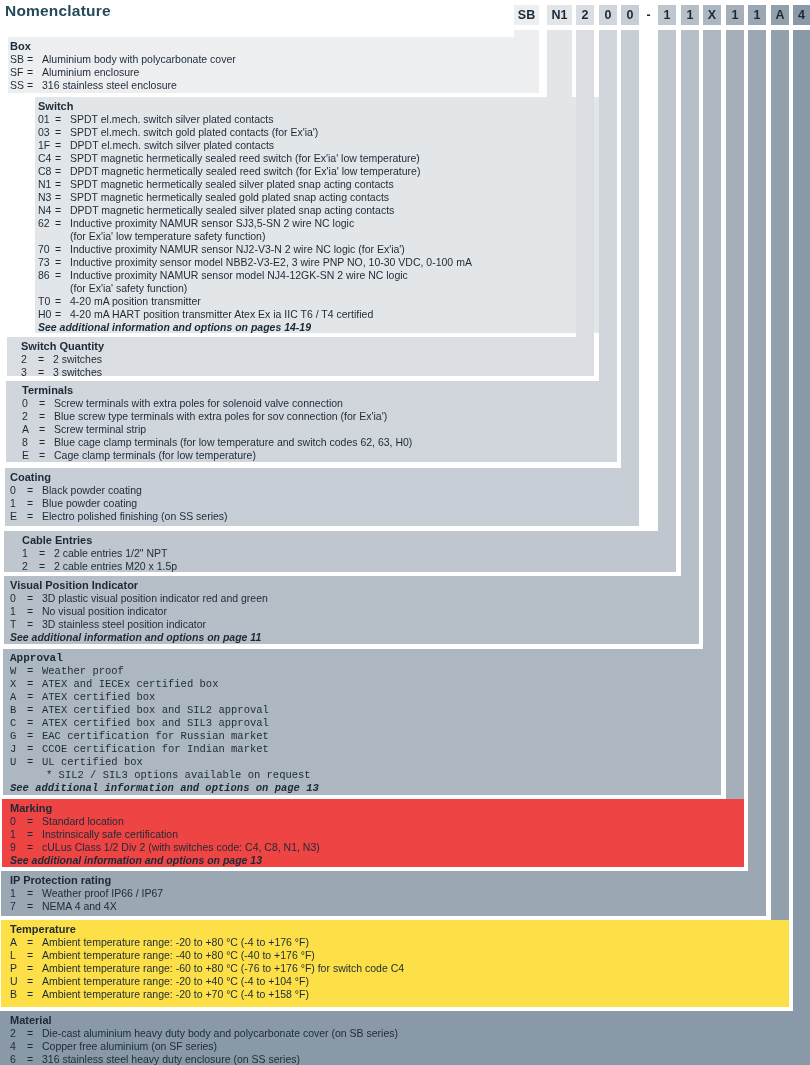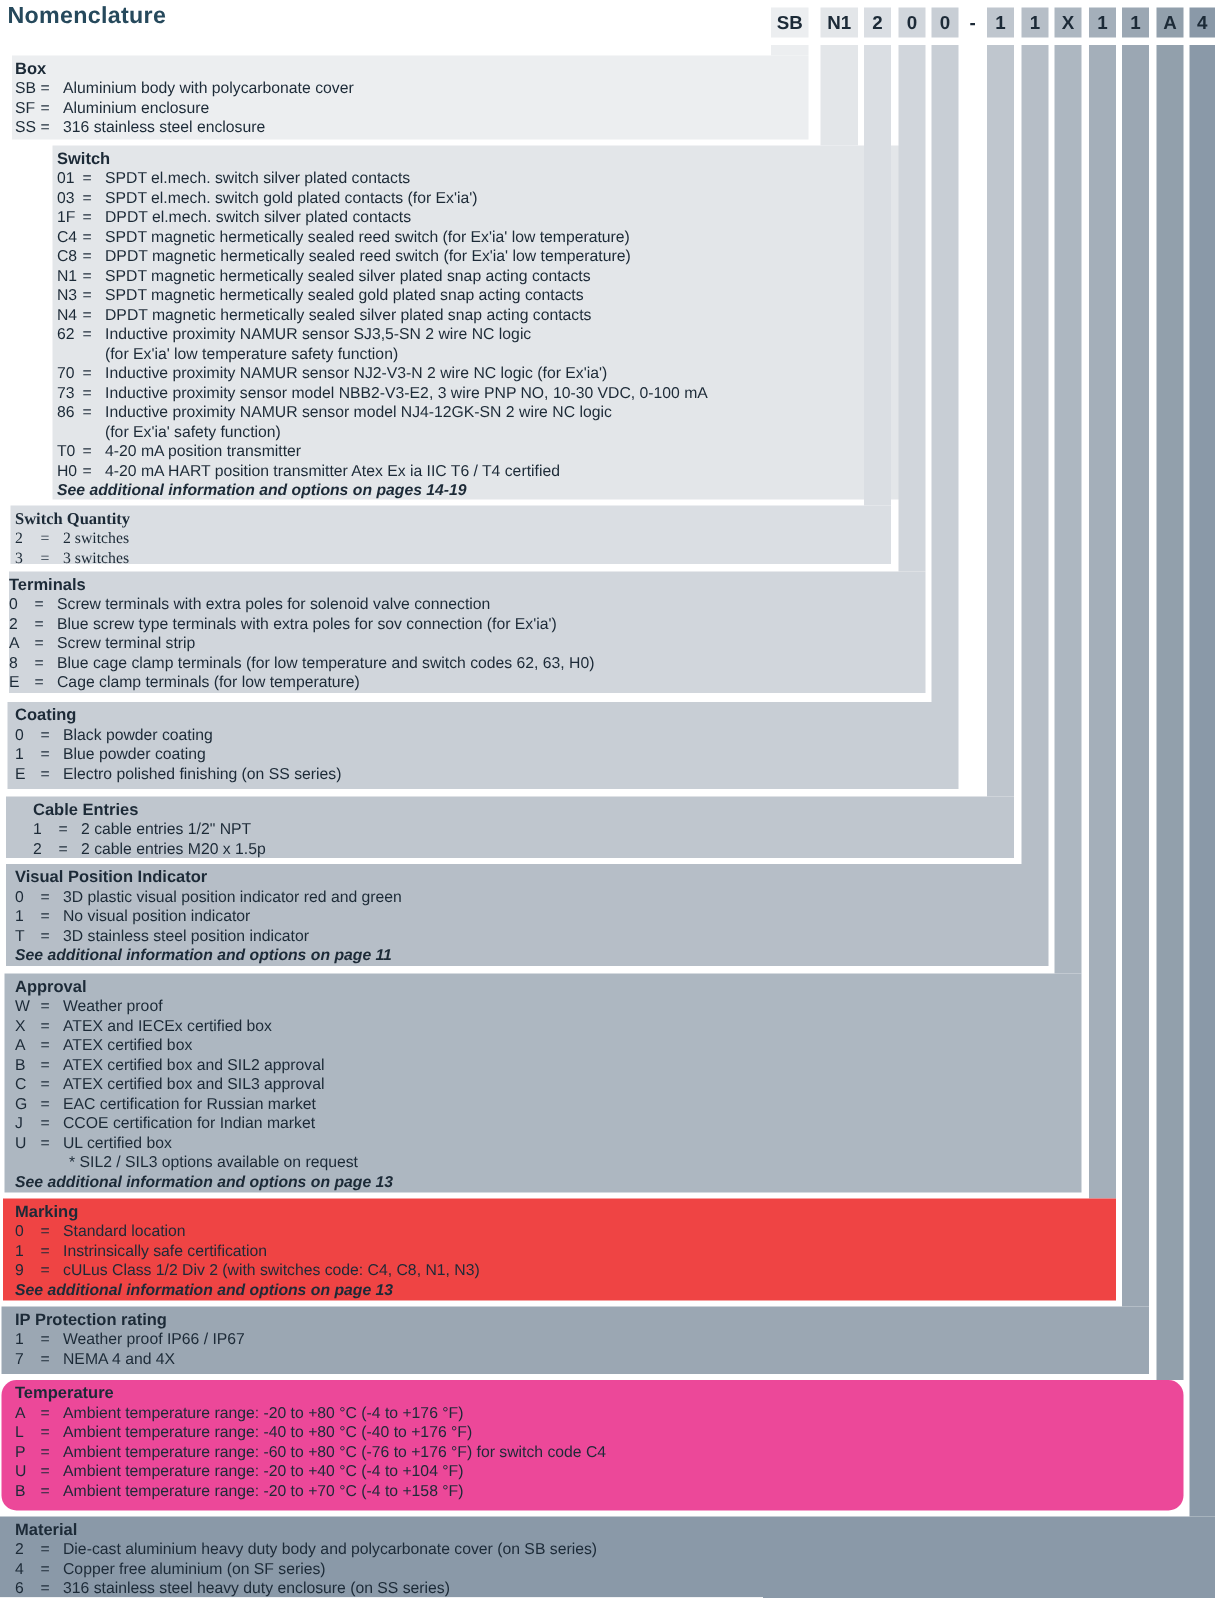--- a/index.html
+++ b/index.html
@@ -153,37 +153,37 @@
         <div class="row">
           <span class="c">H0</span>
           <span class="e">=</span>
           <span class="d">4-20 mA HART position transmitter Atex Ex ia IIC T6 / T4 certified</span>
         </div>
         <div class="note">See additional information and options on pages 14-19</div>
       </div>
     </div>
     <div class="strip" style="left: 576px; width: 18px; top: 30px; height: 307px; background: rgb(218, 222, 227);"></div>
     <div class="band" style="left: 7px; top: 337px; width: 587px; height: 39px; background: rgb(218, 222, 227);">
-      <div class="band-inner" style="padding-left: 3px; font-family: Liberation Serif, serif;">
+      <div class="band-inner" style="padding-left: 14px;">
         <div class="sec-title">Switch Quantity</div>
         <div class="row">
           <span class="c">2</span>
           <span class="e">=</span>
           <span class="d">2 switches</span>
         </div>
         <div class="row">
           <span class="c">3</span>
           <span class="e">=</span>
           <span class="d">3 switches</span>
         </div>
       </div>
     </div>
     <div class="strip" style="left: 599px; width: 18px; top: 30px; height: 351px; background: rgb(209, 214, 220);"></div>
     <div class="band" style="left: 6px; top: 381px; width: 611px; height: 81px; background: rgb(209, 214, 220);">
-      <div class="band-inner" style="padding-left: 0;">
+      <div class="band-inner" style="padding-left: 16px;">
         <div class="sec-title">Terminals</div>
         <div class="row">
           <span class="c">0</span>
           <span class="e">=</span>
           <span class="d">Screw terminals with extra poles for solenoid valve connection</span>
         </div>
         <div class="row">
           <span class="c">2</span>
           <span class="e">=</span>
           <span class="d">Blue screw type terminals with extra poles for sov connection (for Ex'ia')</span>
@@ -258,21 +258,21 @@
         </div>
         <div class="row">
           <span class="c">T</span>
           <span class="e">=</span>
           <span class="d">3D stainless steel position indicator</span>
         </div>
         <div class="note">See additional information and options on page 11</div>
       </div>
     </div>
     <div class="strip" style="left: 703px; width: 18px; top: 30px; height: 619px; background: rgb(173, 183, 193);"></div>
-    <div class="band" style="left: 3px; top: 649px; width: 718px; height: 146px; background: rgb(173, 183, 193);">
+    <div class="band" style="left: 3px; top: 649px; width: 718px; height: 146px; background: rgb(173, 183, 193); font-family: Liberation Mono, monospace;">
       <div class="band-inner" style="padding-left: 7px;">
         <div class="sec-title">Approval</div>
         <div class="row">
           <span class="c">W</span>
           <span class="e">=</span>
           <span class="d">Weather proof</span>
         </div>
         <div class="row">
           <span class="c">X</span>
           <span class="e">=</span>
@@ -344,21 +344,21 @@
           <span class="d">Weather proof IP66 / IP67</span>
         </div>
         <div class="row">
           <span class="c">7</span>
           <span class="e">=</span>
           <span class="d">NEMA 4 and 4X</span>
         </div>
       </div>
     </div>
     <div class="strip" style="left: 771px; width: 18px; top: 30px; height: 890px; background: rgb(146, 160, 172);"></div>
-    <div class="band" style="left: 1px; top: 920px; width: 788px; height: 87px; background: #ec4899; border-radius: 10px;">
+    <div class="band" style="left: 1px; top: 920px; width: 788px; height: 87px; background: #fde047;">
       <div class="band-inner" style="padding-left: 9px;">
         <div class="sec-title">Temperature</div>
         <div class="row">
           <span class="c">A</span>
           <span class="e">=</span>
           <span class="d">Ambient temperature range: -20 to +80 °C (-4 to +176 °F)</span>
         </div>
         <div class="row">
           <span class="c">L</span>
           <span class="e">=</span>

